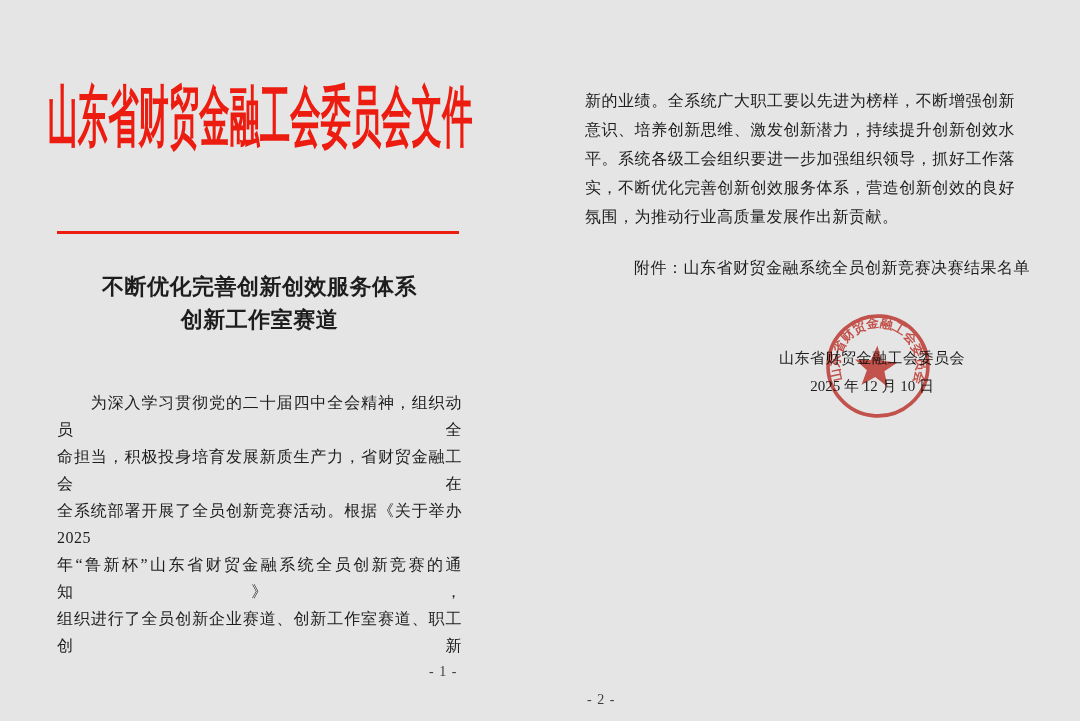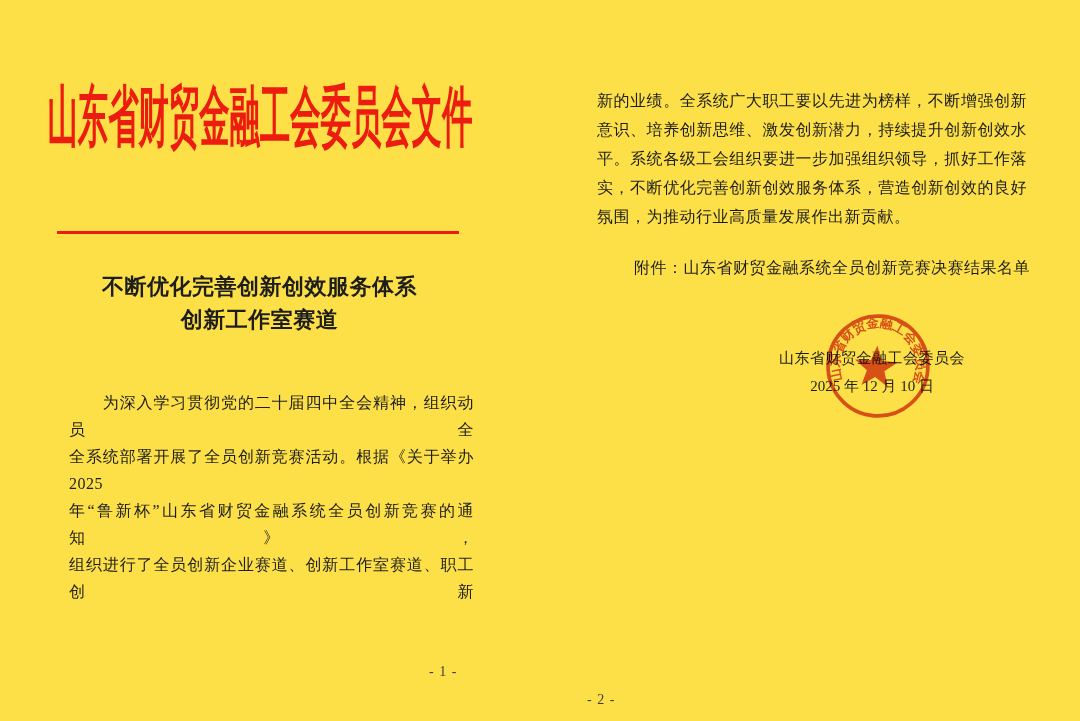--- a/index.html
+++ b/index.html
@@ -7,21 +7,21 @@
     --seal-red: #d0372e;
     --text-color: #1d1d1d;
     --page-num-color: #3c3c3c;
   }
   * { margin: 0; padding: 0; box-sizing: border-box; }
   html, body { background: #ffffff; }
   #canvas {
     position: relative;
     width: 1080px;
     height: 721px;
-    background: #fde047;
+    background: #e5e5e5;
     overflow: hidden;
     font-family: "Liberation Serif", "DejaVu Serif", serif;
     color: var(--text-color);
   }
   .page { position: absolute; top: 0; height: 721px; }
   #page-1 { left: 57px; width: 405px; }
   #page-2 { left: 585px; width: 430px; }
 
   
   .doc-header {
@@ -52,21 +52,21 @@
     position: absolute;
     top: 270px; left: 0; width: 100%;
     text-align: center;
     font-weight: bold;
     font-size: 22px;
     line-height: 33px;
     letter-spacing: 0.5px;
   }
 
   
-  .body-block { position: absolute; left: 12px; width: 100%; }
+  .body-block { position: absolute; left: 0; width: 100%; }
   #page-1 .body-block { top: 389px; }
   #page-2 .body-block { top: 86px; }
   .bl {
     font-size: 16px;
     line-height: 27px;
     text-align: justify;
     text-align-last: justify;
     white-space: pre-wrap;
     letter-spacing: 0.5px;
   }
@@ -135,20 +135,21 @@
 
     <div class="red-line"></div>
 
     <div class="doc-title">
       <div>不断优化完善创新创效服务体系</div>
       <div>创新工作室赛道</div>
     </div>
 
     <div class="body-block">
       <div class="bl">　　为深入学习贯彻党的二十届四中全会精神，组织动员全</div>
+      <div class="bl">命担当，积极投身培育发展新质生产力，省财贸金融工会在</div>
       <div class="bl">全系统部署开展了全员创新竞赛活动。根据《关于举办 2025</div>
       <div class="bl">年“鲁新杯”山东省财贸金融系统全员创新竞赛的通知》，</div>
       <div class="bl">组织进行了全员创新企业赛道、创新工作室赛道、职工创新</div>
 
     </div>
 
     <div class="page-num" id="pn1">- 1 -</div>
   </div>
 
   <div class="page" id="page-2">

